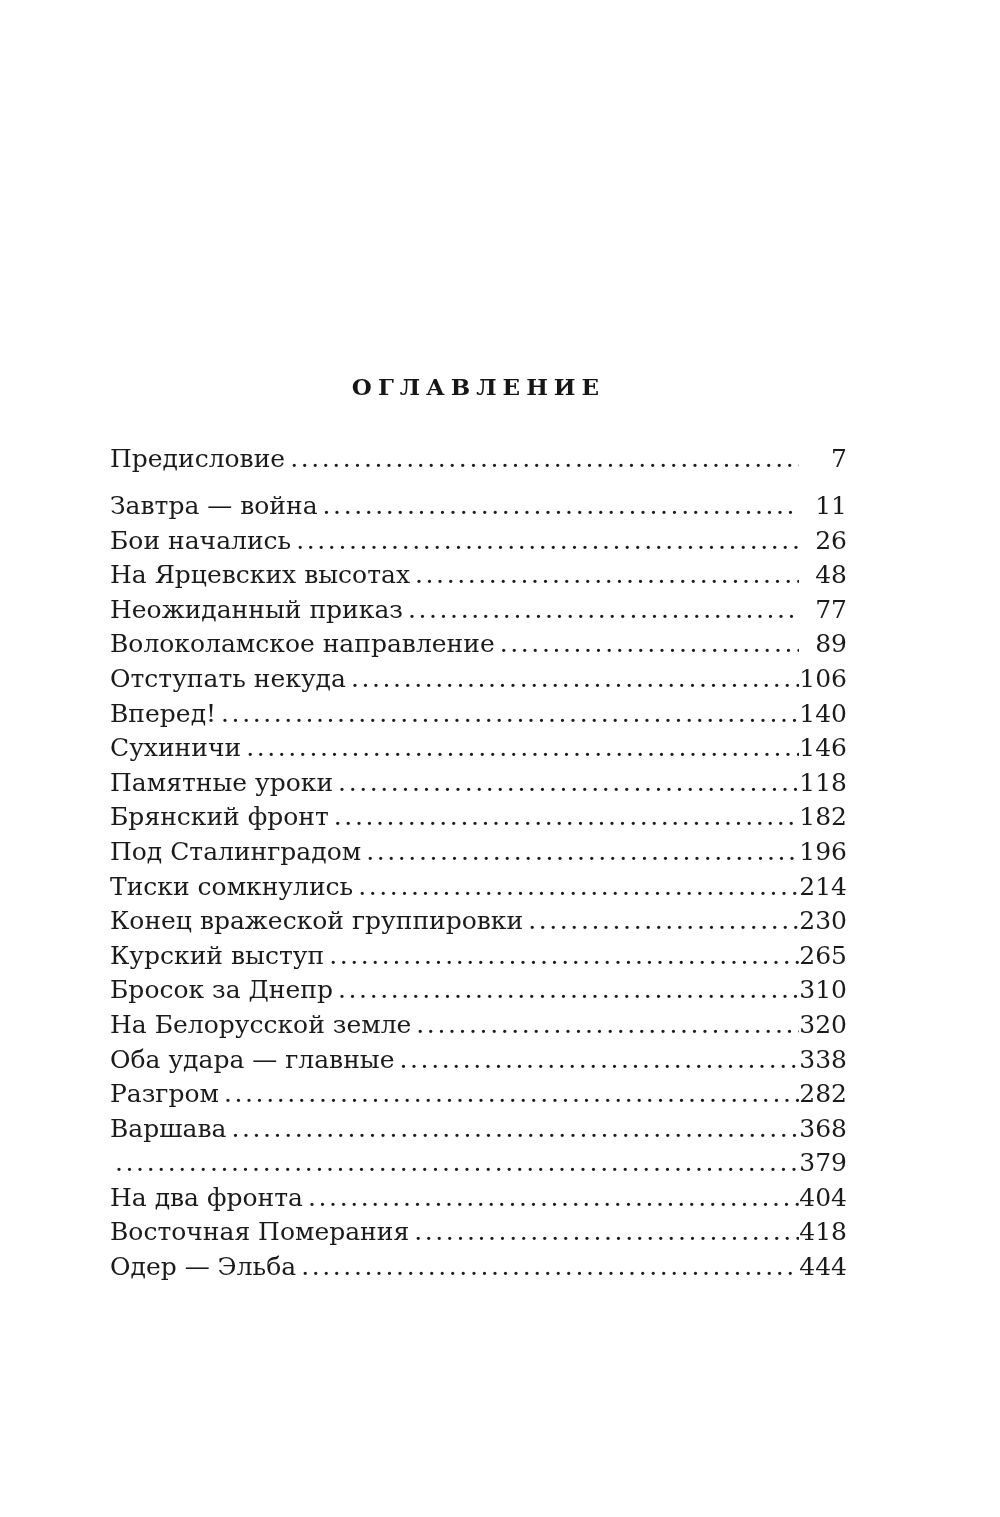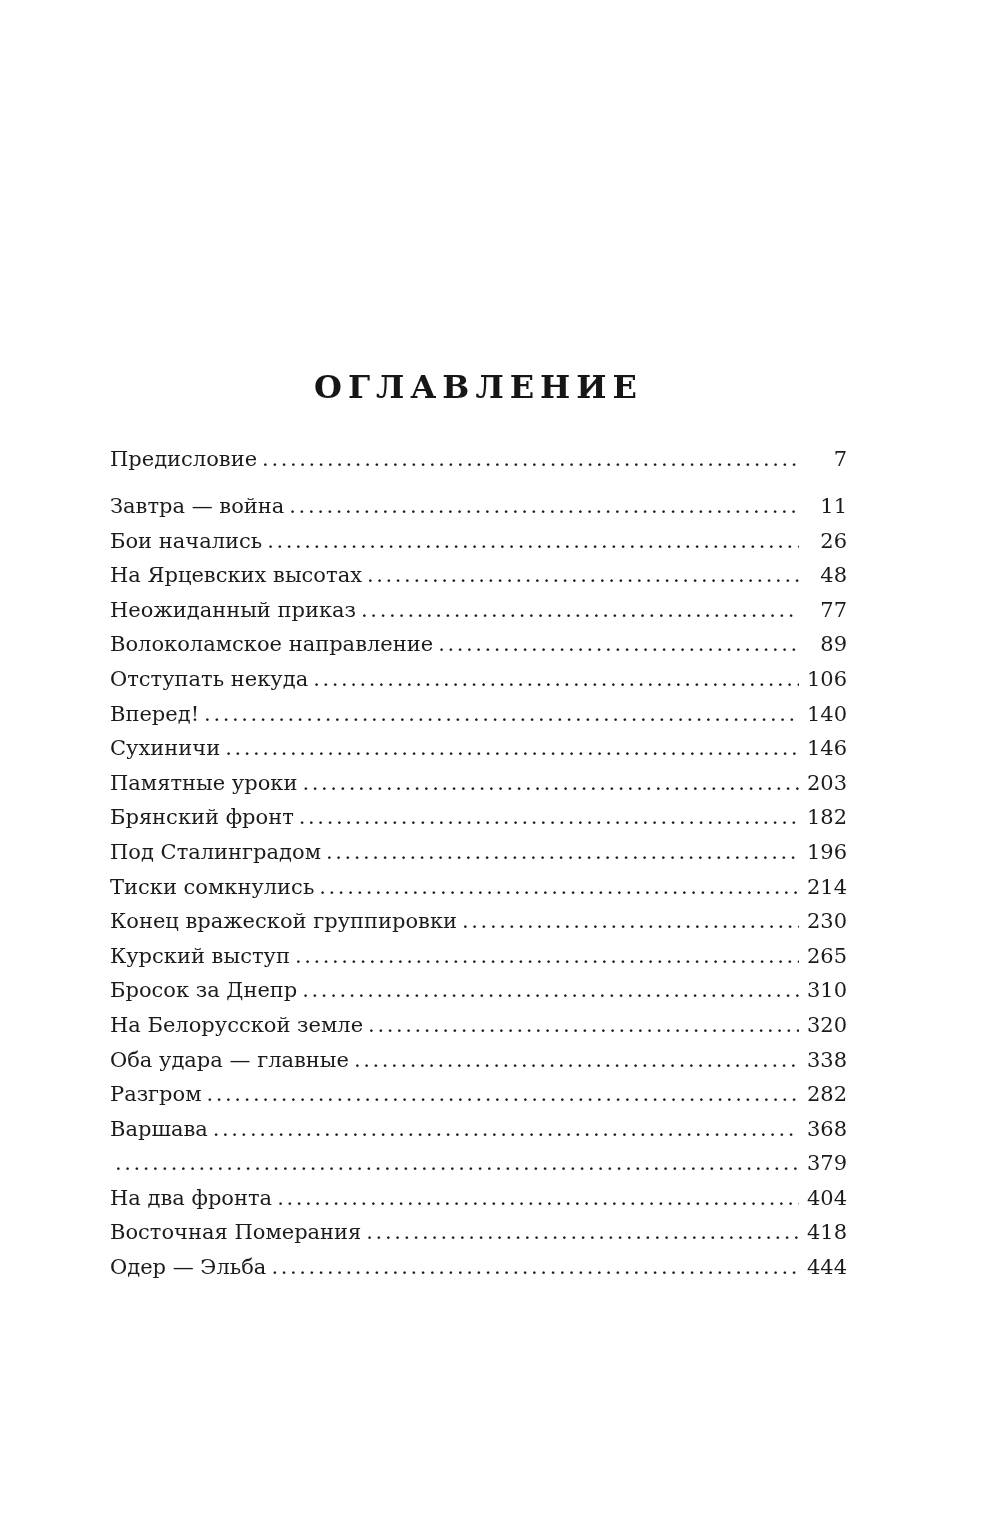--- a/index.html
+++ b/index.html
@@ -17,33 +17,33 @@
   }
   .page {
     position: absolute;
     left: 110px;
     top: 0;
     width: 737px;
   }
   .toc-title {
     margin-top: 371px;
     text-align: center;
-    font-size: 32px;
+    font-size: 23px;
     font-weight: 700;
     letter-spacing: 6px;
     line-height: 32px;
     color: #161616;
   }
   .toc-list {
     margin-top: 43px;
   }
   .toc-row {
     display: flex;
     align-items: flex-end;
-    font-size: 21px;
+    font-size: 25px;
     line-height: 26px;
     height: 26px;
     margin-bottom: 8.6px;
     white-space: nowrap;
   }
   .toc-row.extra-gap {
     margin-bottom: 21px;
   }
   .toc-row .entry-title {
     flex: 0 0 auto;
@@ -123,21 +123,21 @@
 
   <div class="toc-row">
     <span class="entry-title">Сухиничи</span>
     <span class="dots"></span>
     <span class="entry-page">146</span>
   </div>
 
   <div class="toc-row">
     <span class="entry-title">Памятные уроки</span>
     <span class="dots"></span>
-    <span class="entry-page">203</span>
+    <span class="entry-page">118</span>
   </div>
 
   <div class="toc-row">
     <span class="entry-title">Брянский фронт</span>
     <span class="dots"></span>
     <span class="entry-page">182</span>
   </div>
 
   <div class="toc-row">
     <span class="entry-title">Под Сталинградом</span>

